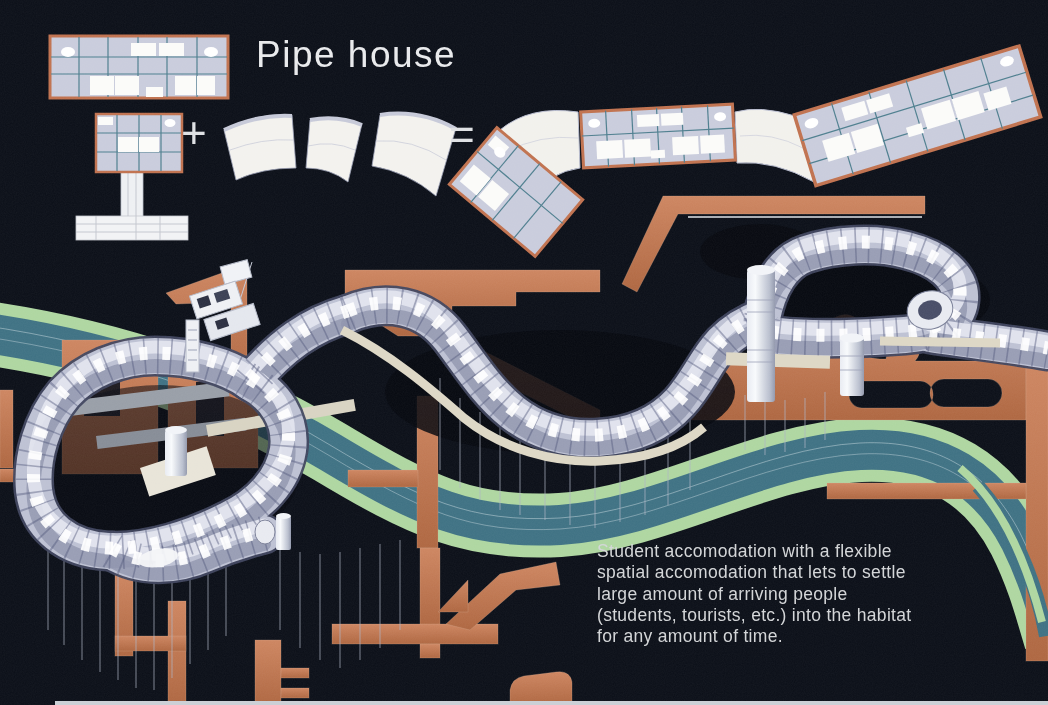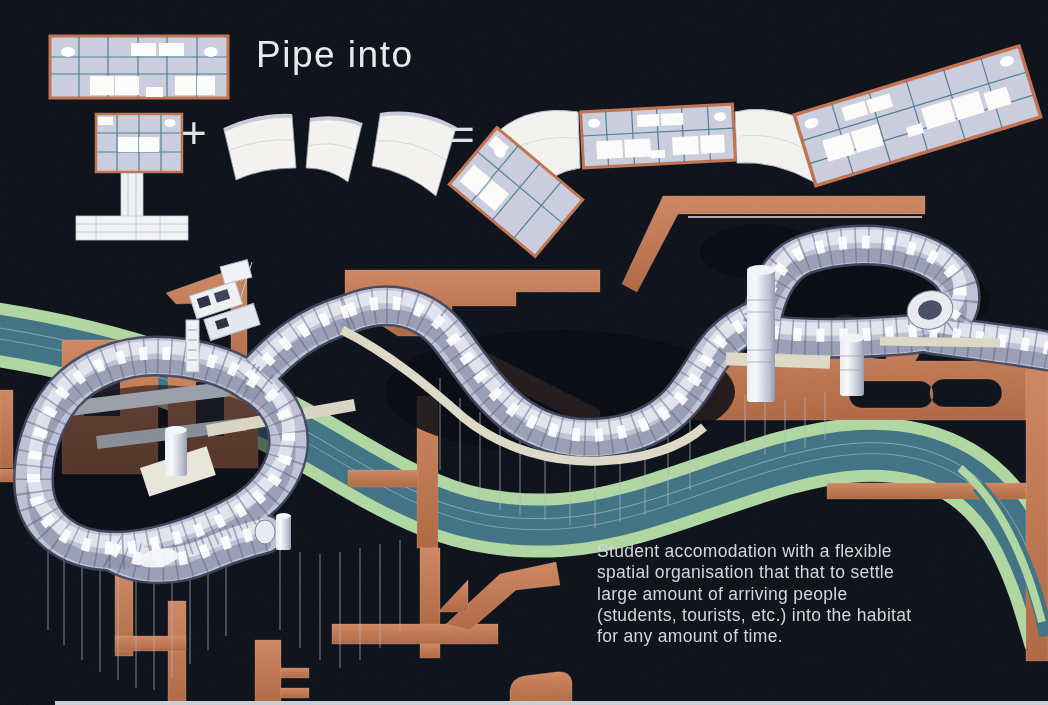--- a/index.html
+++ b/index.html
@@ -361,23 +361,23 @@
         <rect x="-16" y="-6" width="12" height="9" fill="#2a2e40"></rect>
       </g>
       <rect x="186" y="320" width="13" height="52" fill="#eef0f4" stroke="#b4b9c8"></rect>
       <path d="M188,330 h9 M188,340 h9 M188,350 h9 M188,360 h9" stroke="#9aa0b5" stroke-width="1" fill="none"></path>
     </g>
   </g>
 
   <rect width="1048" height="705" filter="url(#grain)"></rect>
 </svg>
 
-<h1 class="title">Pipe into</h1>
+<h1 class="title">Pipe house</h1>
 <span class="op plus">+</span>
 <span class="op equals">=</span>
 <p class="desc">Student accomodation with a flexible
-spatial organisation that that to settle
+spatial accomodation that lets to settle
 large amount of arriving people
 (students, tourists, etc.) into the habitat
 for any amount of time.</p>
 <div class="footer-strip"></div>
 
 </div>
 
 </body></html>

